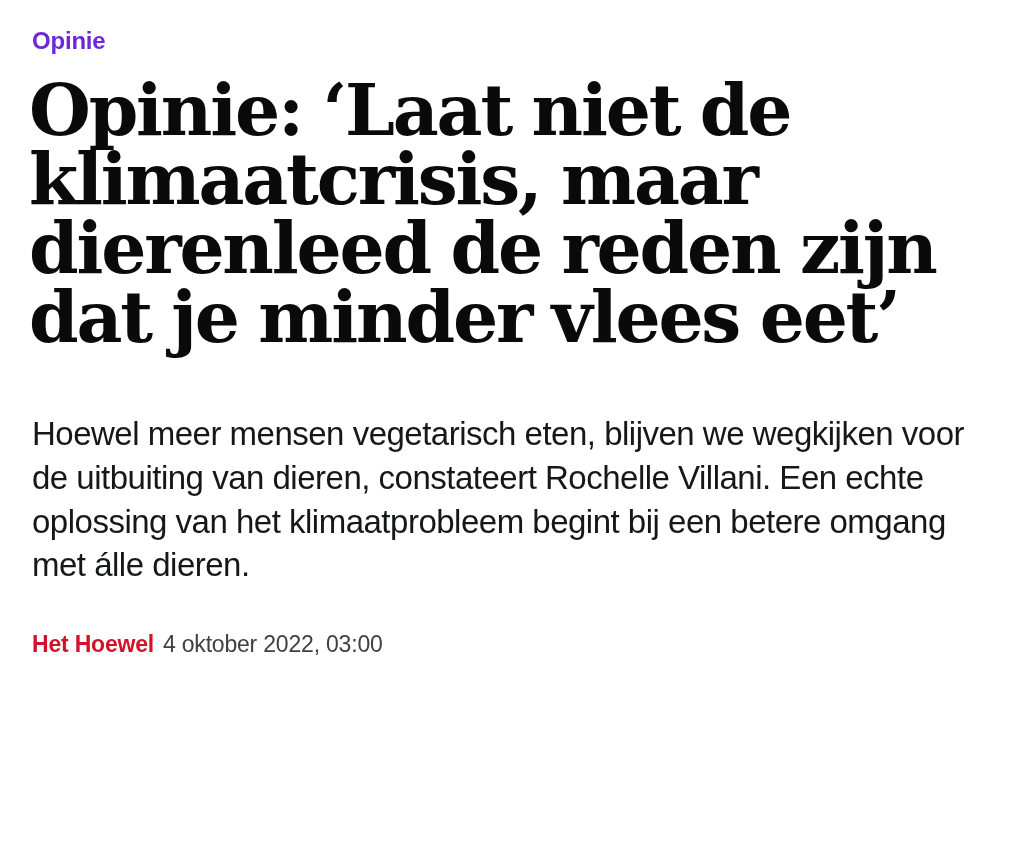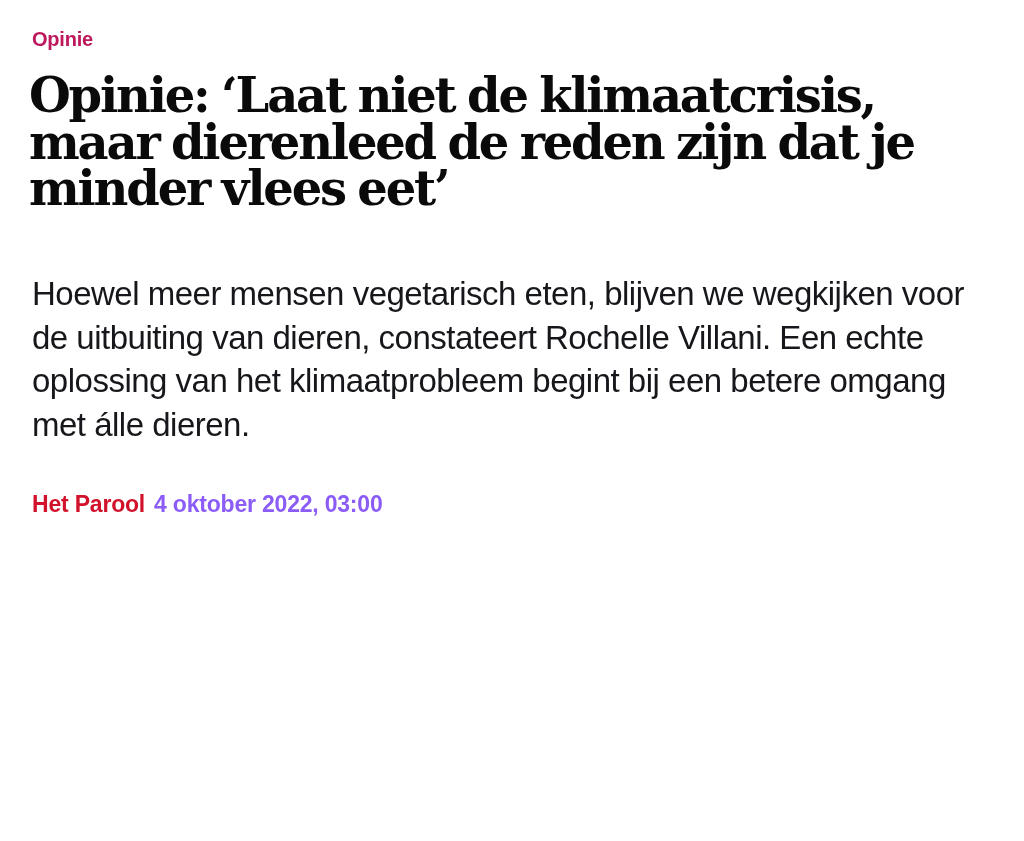--- a/index.html
+++ b/index.html
@@ -16,32 +16,32 @@
   }
 
   .article {
     box-sizing: border-box;
     padding: 28px 32px 0 32px;
     width: 1024px;
   }
 
   .kicker {
     font-family: "Liberation Sans", sans-serif;
-    font-size: 20px;
+    font-size: 24px;
     font-weight: bold;
     letter-spacing: -0.2px;
-    color: #be185d;
+    color: #6d28d9;
     margin: 0 0 22px 0;
     line-height: 1.1;
   }
 
   .headline {
     font-family: "DejaVu Serif", "Liberation Serif", serif;
     font-weight: bold;
-    font-size: 48px;
+    font-size: 71px;
     line-height: 0.97;
     letter-spacing: -2.2px;
     color: #0a0a0a;
     margin: 0 0 0 -3px;
     max-width: 955px;
     word-spacing: -2px;
   }
 
   .standfirst {
     font-family: "Liberation Sans", sans-serif;
@@ -64,34 +64,34 @@
     align-items: baseline;
     gap: 9px;
   }
 
   .brand {
     font-weight: bold;
     color: #d2112b;
   }
 
   .timestamp {
-    color: #8b5cf6;
-    font-weight: 700;
+    color: #404040;
+    font-weight: 400;
     text-align: center;
   }
 </style>
 </head>
 <body>
 
 <div class="article">
 
   <div class="kicker">Opinie</div>
 
   <h1 class="headline">Opinie: ‘Laat niet de klimaatcrisis, maar dierenleed de reden zijn dat je minder vlees eet’</h1>
 
   <p class="standfirst">Hoewel meer mensen vegetarisch eten, blijven we wegkijken voor de uitbuiting van dieren, constateert Rochelle Villani. Een echte oplossing van het klimaatprobleem begint bij een betere omgang met álle dieren.</p>
 
   <div class="byline">
-    <span class="brand">Het Parool</span>
+    <span class="brand">Het Hoewel</span>
     <span class="timestamp">4 oktober 2022, 03:00</span>
   </div>
 
 </div>
 
 </body></html>

